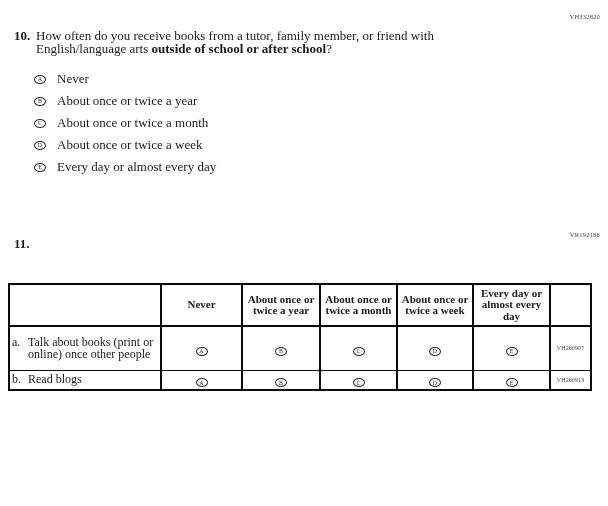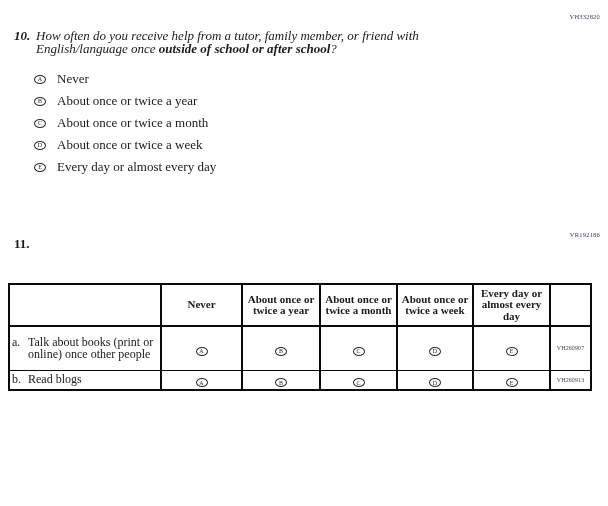--- a/index.html
+++ b/index.html
@@ -15,21 +15,21 @@
   .code {
     position: absolute;
     font-size: 6.5px;
     letter-spacing: 0.2px;
     color: #3e3e52;
   }
   .code-top { top: 13px; right: 8px; }
   .code-q11 { top: 231px; right: 8px; }
 
   .q-block { position: absolute; display: flex; }
-  .q10-block { top: 29px; left: 14px; width: 490px; font-style: italic; }
+  .q10-block { top: 29px; left: 14px; width: 490px; }
   .q11-block { top: 237px; left: 14px; width: 510px; }
   .q-num { font-weight: bold; font-size: 13px; width: 22px; flex-shrink: 0; line-height: 13px; }
   .q-text { font-size: 13px; line-height: 13px; }
   .q-text .line { margin: 0 0 0 0; }
   b { font-weight: bold; }
 
   .options { position: absolute; left: 34px; top: 68px; }
   .option { display: flex; align-items: center; gap: 11px; height: 22px; }
   .option-label { font-size: 13px; }
 
@@ -87,22 +87,22 @@
 </head>
 <body>
 
 <div class="page">
 
   <div class="code code-top">VH332820</div>
 
   <div class="q-block q10-block">
     <div class="q-num">10.</div>
     <div class="q-text">
-      <div class="line">How often do you receive help from a tutor, family member, or friend with</div>
-      <div class="line"><span>English/language once </span><b>outside of school or after school</b><span>?</span></div>
+      <div class="line">How often do you receive books from a tutor, family member, or friend with</div>
+      <div class="line"><span>English/language arts </span><b>outside of school or after school</b><span>?</span></div>
     </div>
   </div>
 
   <div class="options">
     <div class="option">
       <span class="bubble">A</span>
       <span class="option-label">Never</span>
     </div>
     <div class="option">
       <span class="bubble">B</span>

